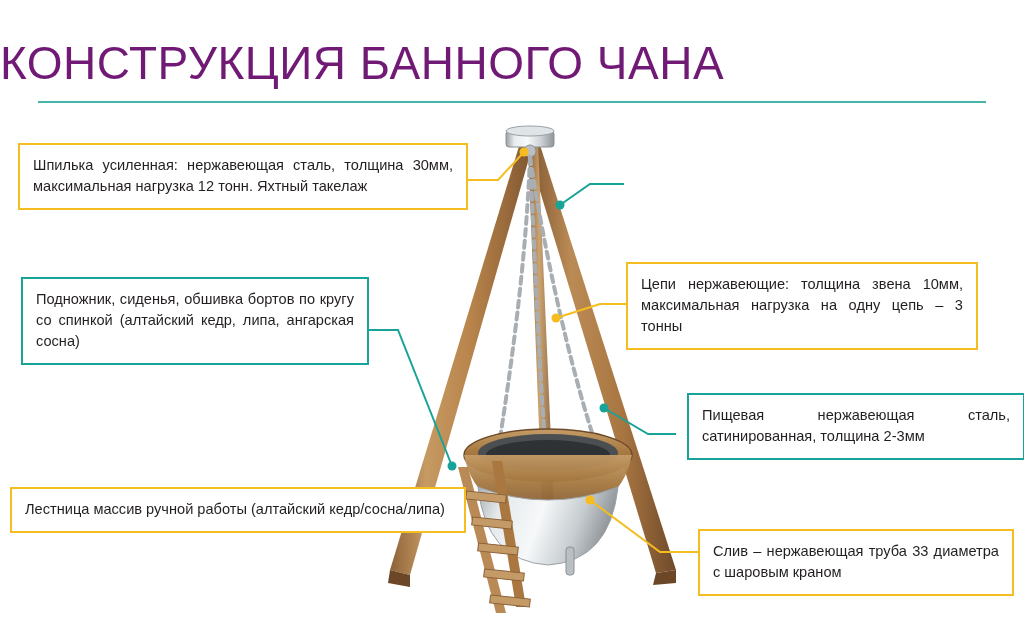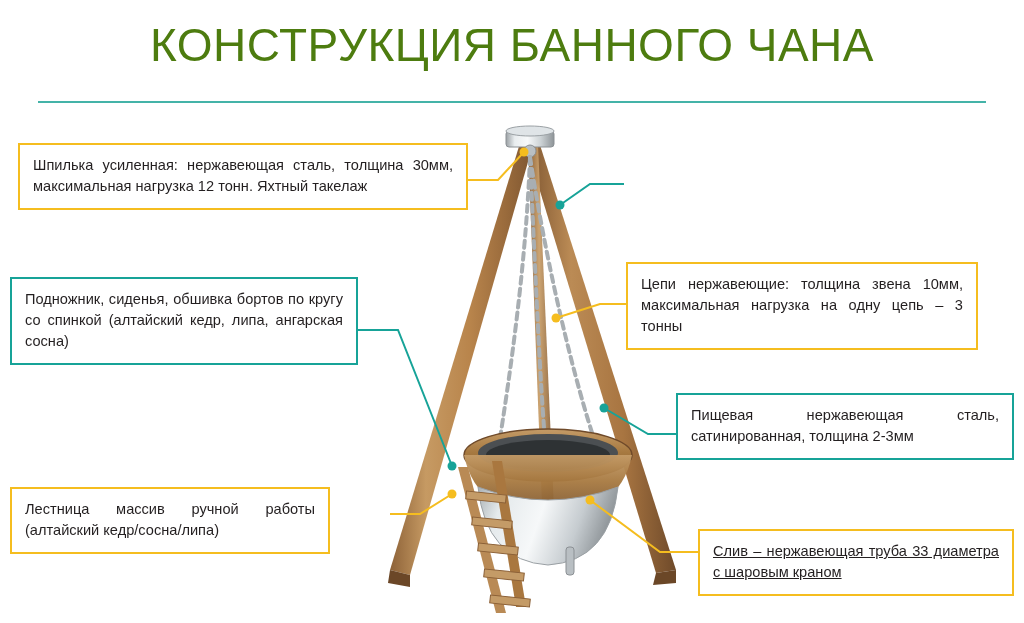--- a/index.html
+++ b/index.html
@@ -19,27 +19,26 @@
     position: absolute;
     left: 0; top: 0;
     width: 1024px;
     height: 623px;
   }
 
   
   .title {
     position: absolute;
     left: 0;
-    top: 18px;
+    top: 36px;
     width: 1024px;
-    text-align: center;
     font-size: 46px;
     font-weight: 400;
     letter-spacing: 0.5px;
-    color: #4d7c0f;
+    color: #701a75;
     white-space: nowrap;
   }
   .title-rule {
     position: absolute;
     left: 38px;
     top: 101px;
     width: 948px;
     height: 2px;
     background: #23a699;
     opacity: .85;
@@ -50,21 +49,21 @@
     position: absolute;
     box-sizing: border-box;
     background: #ffffff;
     padding: 10px 13px 11px 13px;
     font-size: 14.6px;
     line-height: 1.45;
     text-align: justify;
     color: #231f20;
   }
   .callout.yellow { border: 2px solid #f5bd1f; }
-  .callout.teal   { border: 2px solid #17a398; }
+  .callout.teal   { border: 2px solid #17a398; margin-left: 11px; }
   .callout p { margin: 0; }
 
   
   #leaders {
     position: absolute;
     left: 0; top: 0;
     width: 1024px; height: 623px;
     pointer-events: none;
   }
 
@@ -209,21 +208,21 @@
   </div>
 
   <div class="callout yellow" style="left:626px; top:262px; width:352px;">
     <p>Цепи нержавеющие: толщина звена 10мм, максимальная нагрузка на одну цепь – 3 тонны</p>
   </div>
 
   <div class="callout teal" style="left:676px; top:393px; width:338px;">
     <p>Пищевая нержавеющая сталь, сатинированная, толщина 2-3мм</p>
   </div>
 
-  <div class="callout yellow" style="left:10px;  top:487px;  width:320px;">
+  <div class="callout yellow" style="left:10px;  top:487px;  width:456px;">
     <p>Лестница массив ручной работы (алтайский кедр/сосна/липа)</p>
   </div>
 
-  <div class="callout yellow" style="left:698px; top:529px; width:316px;text-decoration:underline;">
+  <div class="callout yellow" style="left:698px; top:529px; width:316px;">
     <p>Слив – нержавеющая труба 33 диаметра с шаровым краном</p>
   </div>
 
 </div>
 
 </body></html>

